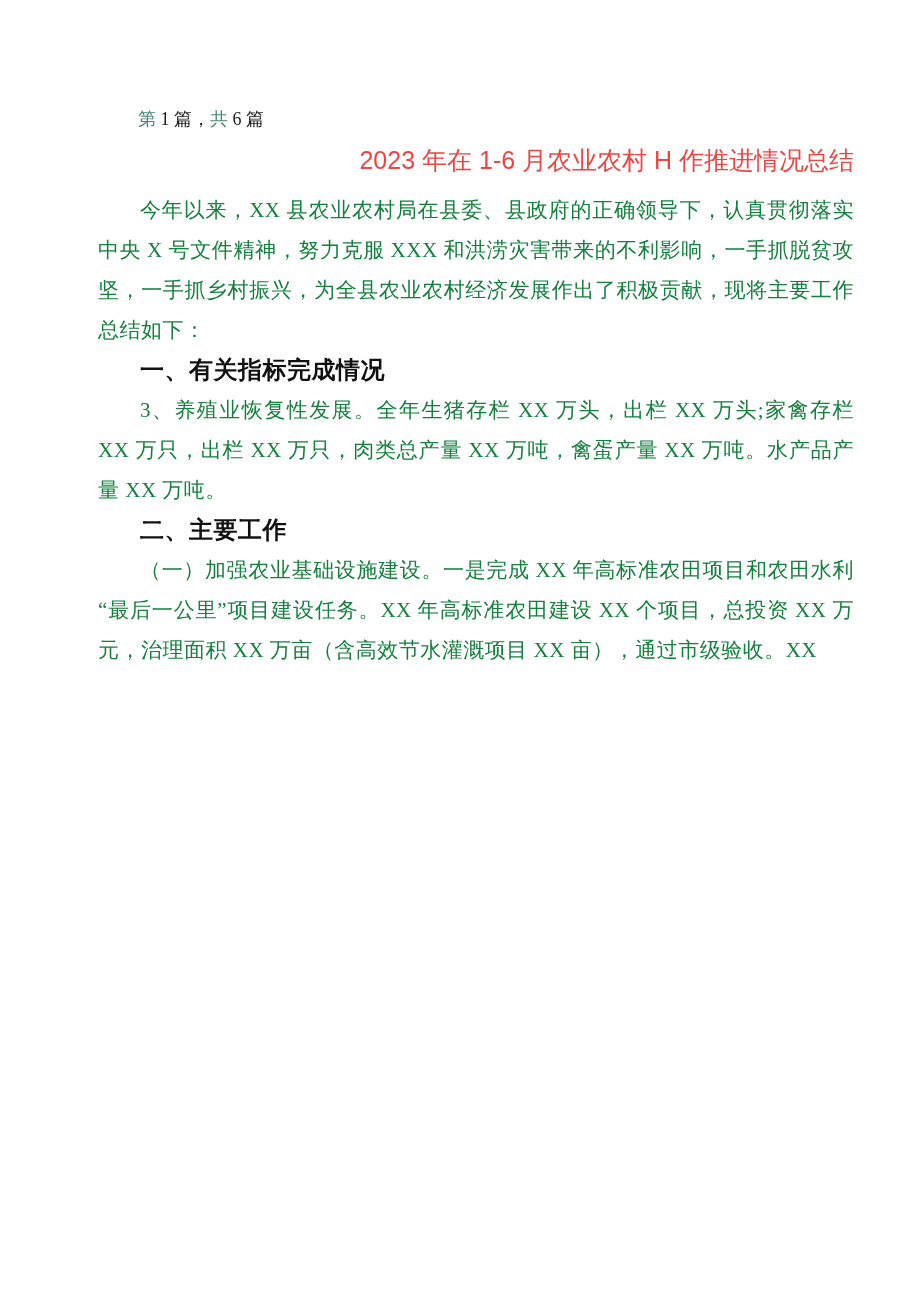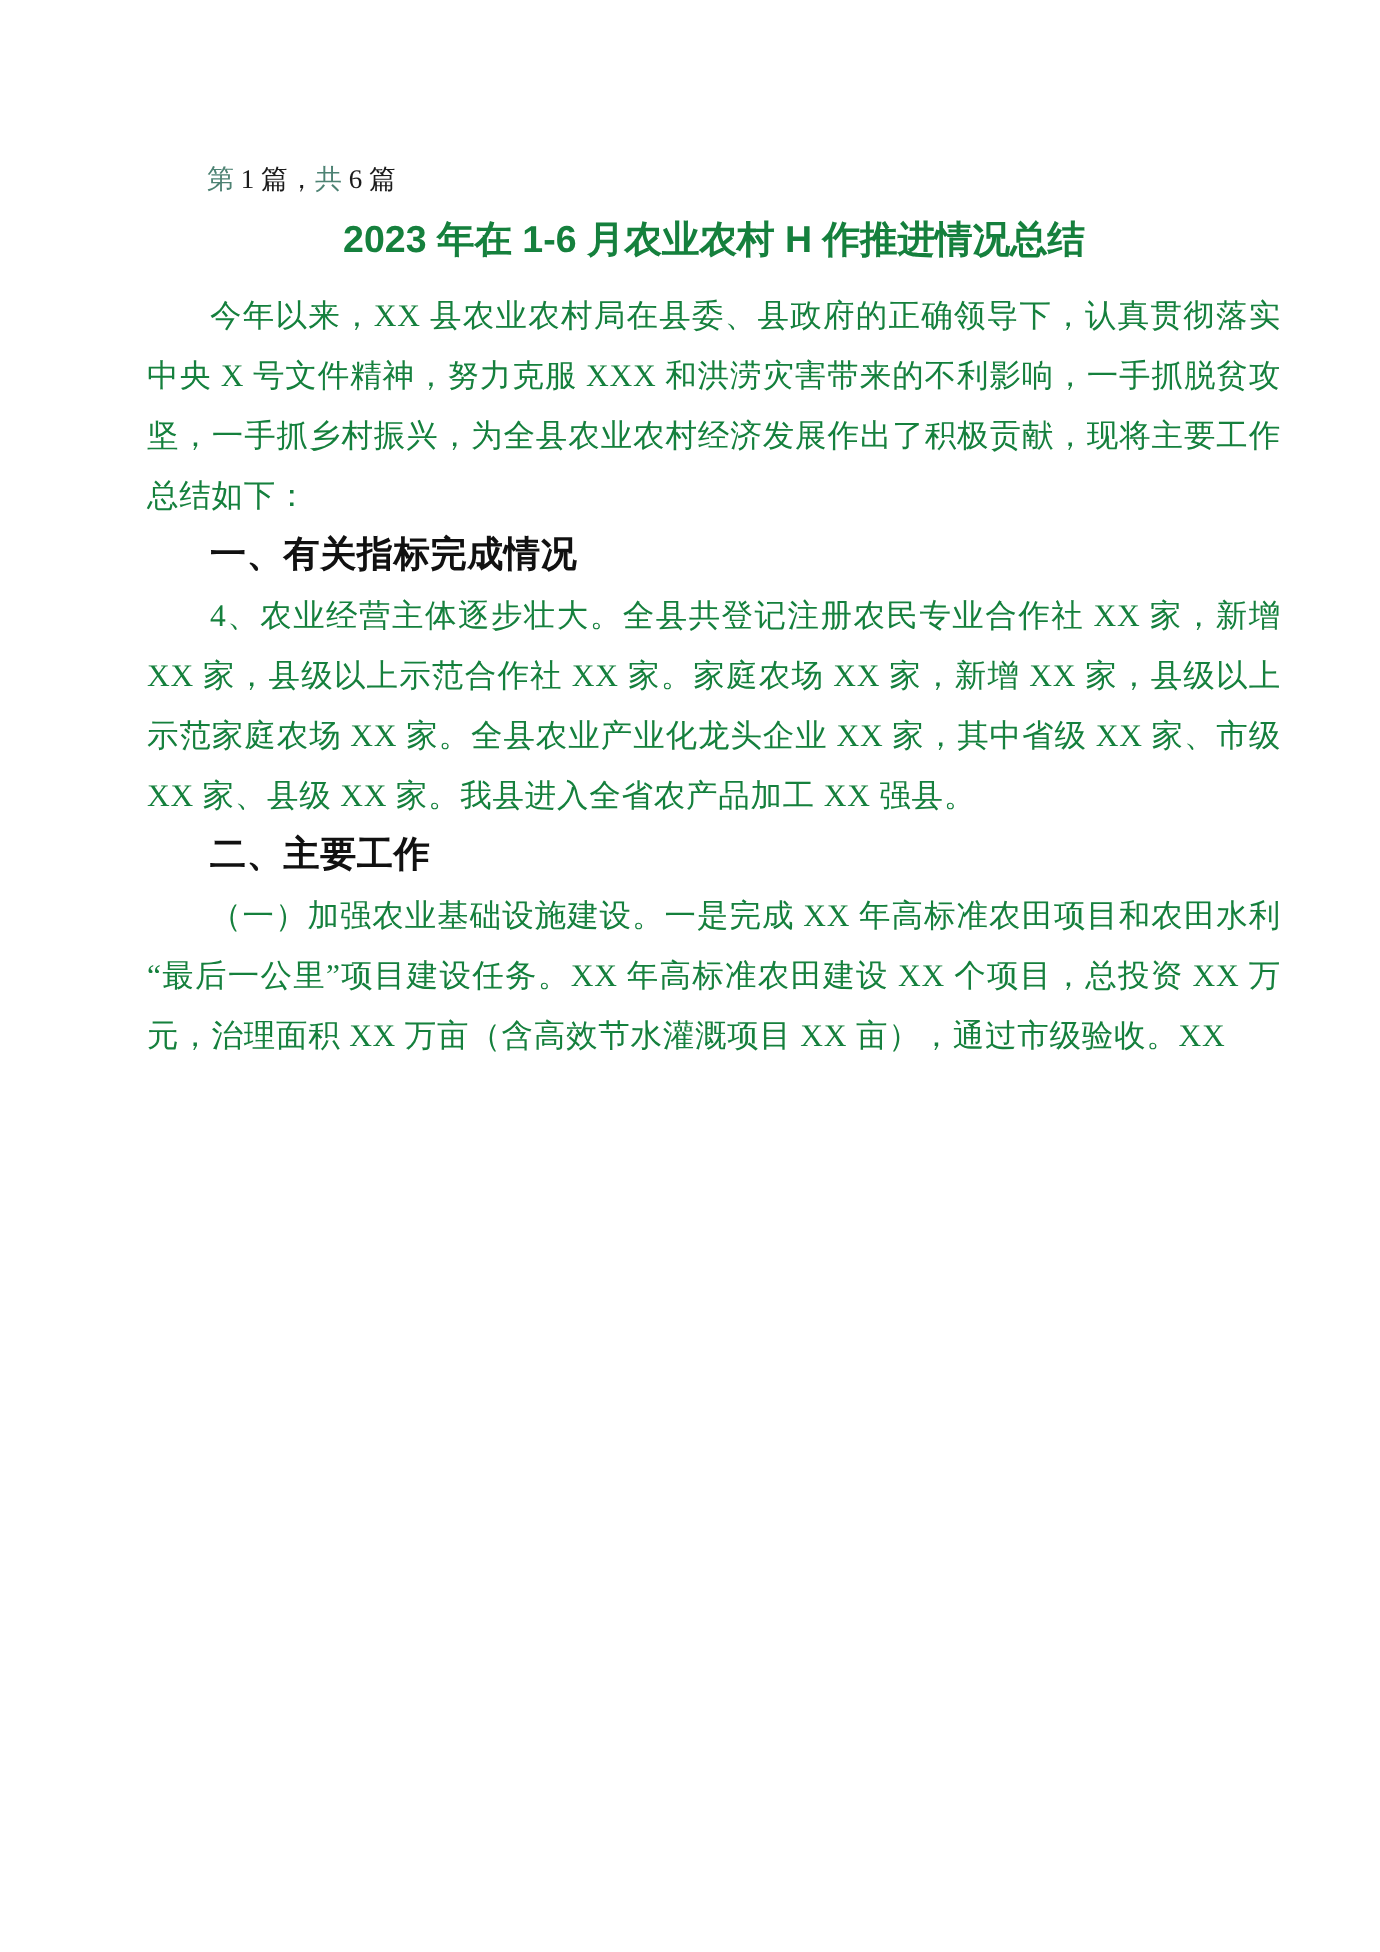--- a/index.html
+++ b/index.html
@@ -22,25 +22,25 @@
     font-size: 18px;
     line-height: 26px;
     margin-left: 40px;
     margin-bottom: 6px;
     color: #1c1c1c;
     white-space: pre-wrap;
     font-family: "Liberation Serif", "DejaVu Serif", serif;
   }
   .doc-title {
     margin: 6px 0 8px 0;
-    text-align: center;
+    text-align: right;
     font-size: 25px;
     line-height: 44px;
-    font-weight: 700;
-    color: #15803d;
+    font-weight: 400;
+    color: #ef4444;
     font-family: "Liberation Sans", "DejaVu Sans", sans-serif;
   }
   .para {
     margin: 0;
     font-size: 21px;
     line-height: 40px;
     letter-spacing: 0.5px;
     text-align: justify;
     text-indent: 42px;
     color: #15803d;
@@ -64,20 +64,20 @@
   <div class="page-indicator"><span style="color: rgb(77, 130, 115);">第</span><span> 1 </span><span>篇，</span><span style="color: rgb(77, 130, 115);">共</span><span> 6 </span><span>篇</span></div>
 
   <h1 class="doc-title">2023 年在 1-6 月农业农村 H 作推进情况总结</h1>
 
   <p class="para">今年以来，XX 县农业农村局在县委、县政府的正确领导下，认真贯彻落实中央 X 号文件精神，努力克服 XXX 和洪涝灾害带来的不利影响，一手抓脱贫攻坚，一手抓乡村振兴，为全县农业农村经济发展作出了积极贡献，现将主要工作总结如下：</p>
 
   <h2 class="sec-heading">一、有关指标完成情况</h2>
 
 
 
+  <p class="para">3、养殖业恢复性发展。全年生猪存栏 XX 万头，出栏 XX 万头;家禽存栏 XX 万只，出栏 XX 万只，肉类总产量 XX 万吨，禽蛋产量 XX 万吨。水产品产量 XX 万吨。</p>
 
-  <p class="para">4、农业经营主体逐步壮大。全县共登记注册农民专业合作社 XX 家，新增 XX 家，县级以上示范合作社 XX 家。家庭农场 XX 家，新增 XX 家，县级以上示范家庭农场 XX 家。全县农业产业化龙头企业 XX 家，其中省级 XX 家、市级 XX 家、县级 XX 家。我县进入全省农产品加工 XX 强县。</p>
 
   <h2 class="sec-heading">二、主要工作</h2>
 
   <p class="para">（一）加强农业基础设施建设。一是完成 XX 年高标准农田项目和农田水利“最后一公里”项目建设任务。XX 年高标准农田建设 XX 个项目，总投资 XX 万元，治理面积 XX 万亩（含高效节水灌溉项目 XX 亩），通过市级验收。XX</p>
 
 </div>
 
 </body></html>

